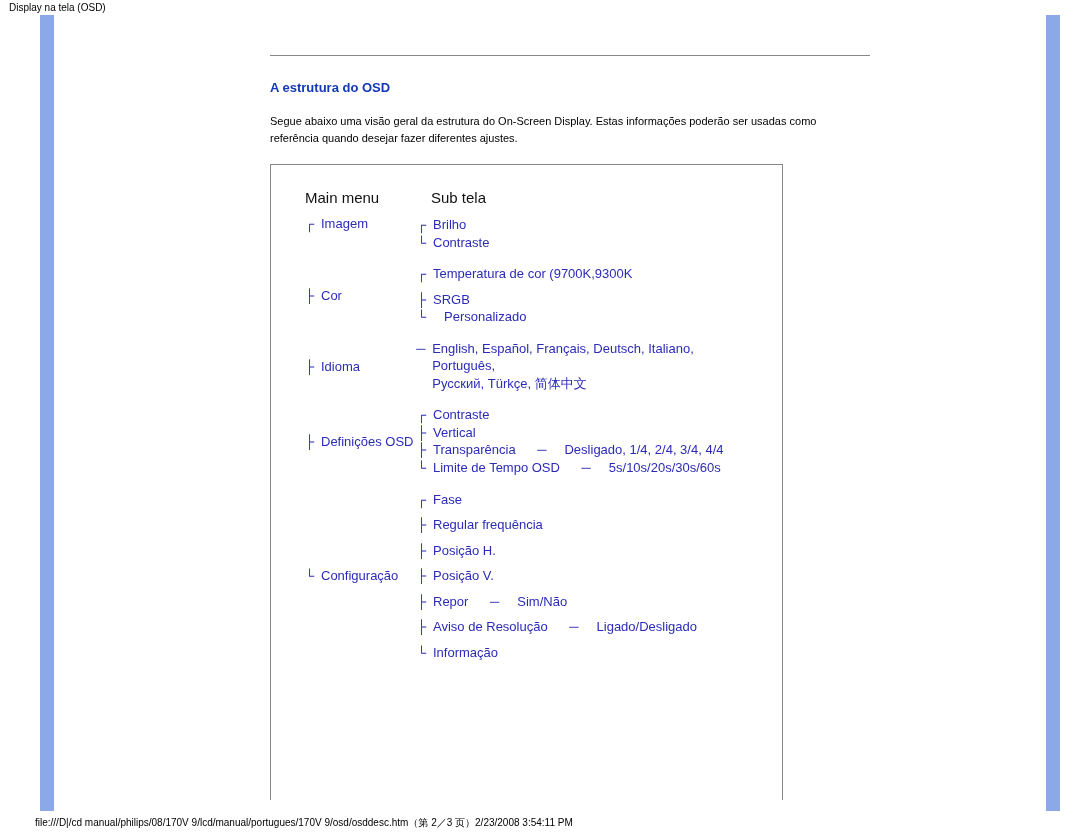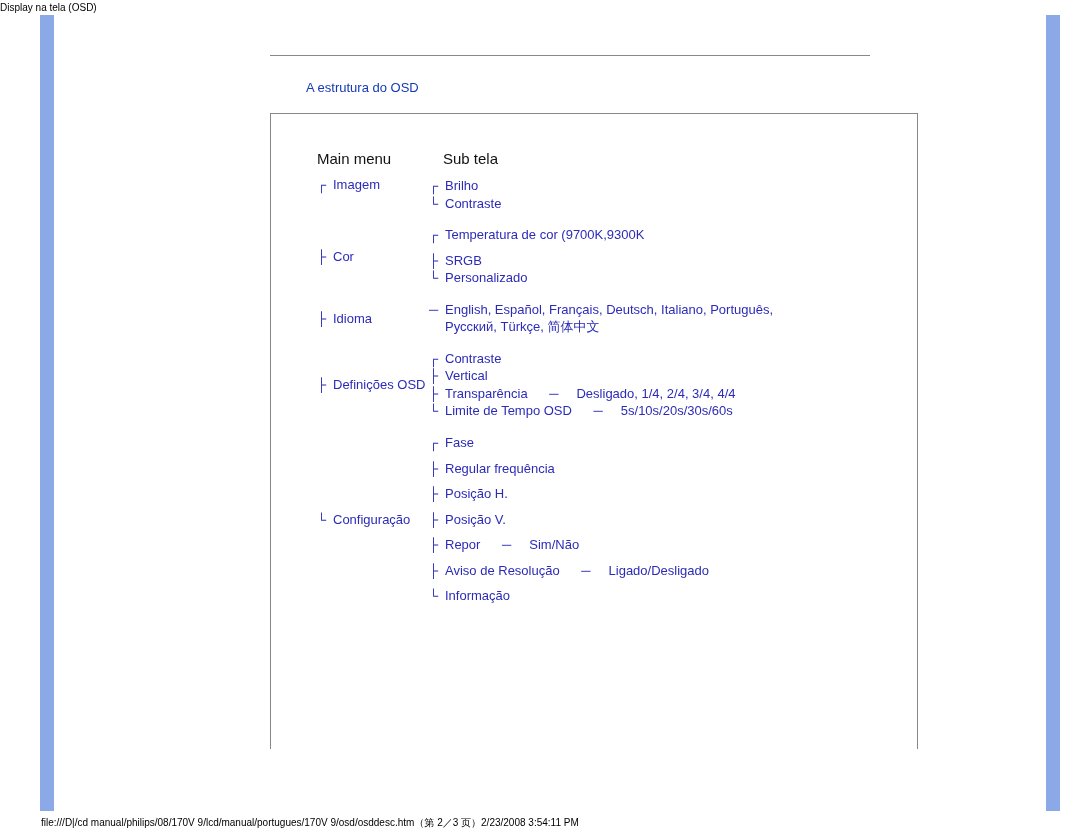--- a/index.html
+++ b/index.html
@@ -6,21 +6,21 @@
     margin: 0;
     padding: 0;
     width: 1080px;
     height: 834px;
     font-family: Arial, Helvetica, sans-serif;
     font-size: 11px;
     color: #000;
     background: #fff;
   }
   .header-bar {
-    padding: 2px 0;
+    padding: 2px 9px;
     font-size: 10px;
     color: #000;
   }
   .page {
     position: relative;
     width: 1080px;
     height: 810px;
   }
   .left-stripe, .right-stripe {
     position: absolute;
@@ -41,40 +41,39 @@
 
   .top-rule {
     border-top: 1px solid #888;
     margin-top: 40px;
     margin-bottom: 24px;
     width: 600px;
   }
 
   .section-head {
     color: #1439b6;
-    font-weight: normal;
+    font-weight: bold;
     font-size: 13px;
     margin-bottom: 18px;
-    margin-left: 36px;
   }
 
   .intro {
     font-size: 11px;
     color: #000;
     line-height: 1.5;
     width: 590px;
     margin-bottom: 18px;
   }
 
   .tree-box {
     border: 1px solid #888;
     border-bottom: none;
-    width: 648px;
+    width: 513px;
     height: 636px;
-    padding: 12px;
+    padding: 0;
     box-sizing: border-box;
     position: relative;
   }
 
   .tree-inner {
     position: relative;
     padding: 24px 24px 0 34px;
     font-family: Arial, sans-serif;
   }
 
@@ -115,41 +114,42 @@
     align-items: flex-start;
     gap: 6px;
     line-height: 1.35;
   }
   .sep { display:inline-block; width:14px; text-align:center; }
   .spacer { height: 14px; }
   .small-spacer { height: 8px; }
 
   .footer-bar {
     position: absolute;
-    left: 17px;
+    left: 11px;
     bottom: 0;
     font-size: 10px;
     color: #000;
     padding: 0 6px 4px 24px;
   }
 </style>
 </head>
 <body>
 
 <div class="header-bar">Display na tela (OSD)</div>
 
 <div class="page">
   <div class="left-stripe"></div>
   <div class="right-stripe"></div>
 
   <div class="content-wrap">
     <div class="top-rule"></div>
 
     <div class="section-head">A estrutura do OSD</div>
 
+    <div class="intro">Segue abaixo uma visão geral da estrutura do On-Screen Display. Estas informações poderão ser usadas como referência quando desejar fazer diferentes ajustes.</div>
 
     <div class="tree-box">
       <div class="tree-inner">
         <div class="col-heads">
           <div class="mm">Main menu</div>
           <div class="sm">Sub tela</div>
         </div>
 
         <div class="menu-tree">
 
@@ -181,21 +181,21 @@
                   <span class="tick">┌</span>
                   <span>Temperatura de cor (9700K,9300K</span>
                 </div>
               <div class="small-spacer"></div>
               <div class="sub-line">
                   <span class="tick">├</span>
                   <span>SRGB</span>
                 </div>
               <div class="sub-line" style="align-items:flex-start;">
                 <span class="tick">└</span>
-                <span style="display:inline-block;width:94px;">Personalizado</span>
+                <span style="display:inline-block;width:94px;margin-left:11px;">Personalizado</span>
               </div>
             </div>
           </div>
           <div class="spacer"></div>
 
           <div class="item-row">
             <div class="main-col" style="align-items:center;">
                 <span class="tick">├</span>
                 <span>Idioma</span>
               </div>

